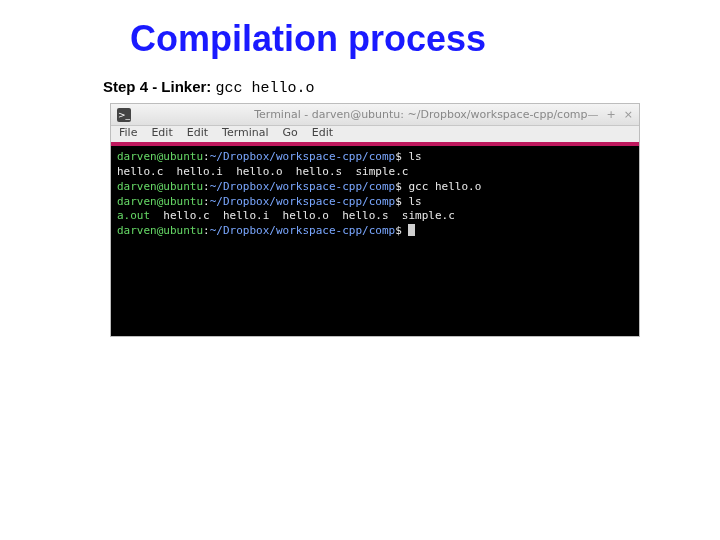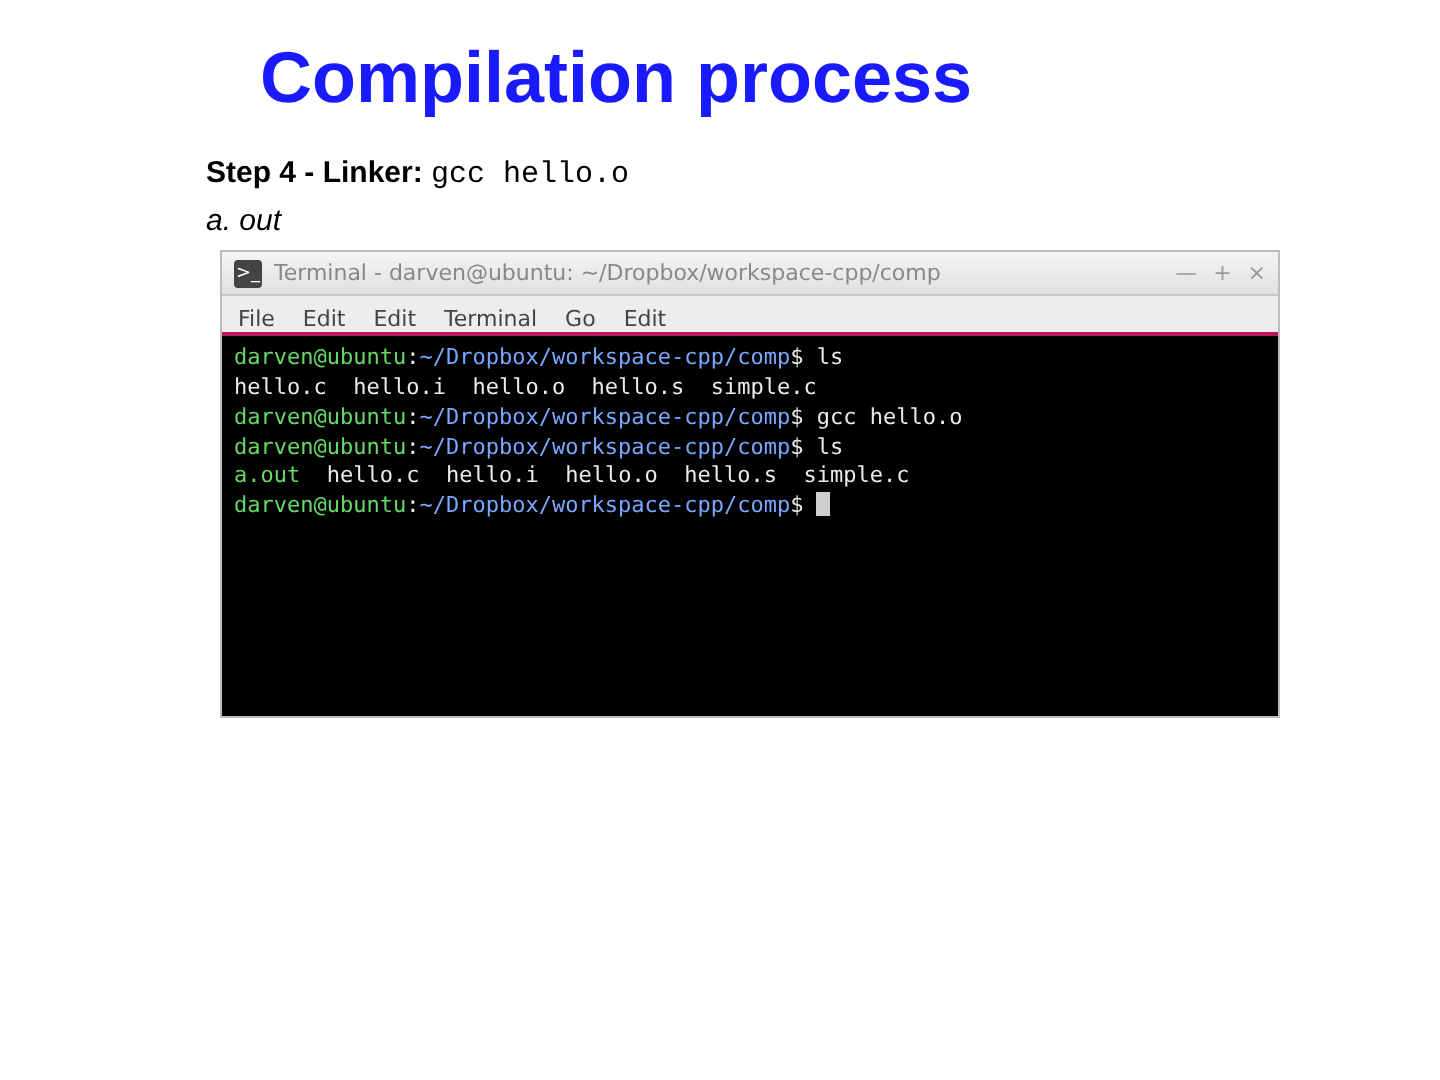--- a/index.html
+++ b/index.html
@@ -49,28 +49,28 @@
     color: #888;
   }
   .term-titlebar .tb-icon {
     width: 14px; height: 14px;
     background: #444;
     border-radius: 2px;
     margin-right: 6px;
     display: flex; align-items: center; justify-content: center;
     color: #fff; font-size: 9px;
   }
-  .term-titlebar .tb-title { flex: 1; }
+  .term-titlebar .tb-title { flex: 1; text-align: right; }
   .term-titlebar .win-btns { display: flex; gap: 8px; color: #999; font-size: 11px; }
   .term-menubar {
     height: 20px;
     background: #ededed;
-    border-bottom: 2px solid #be185d;
+    border-bottom: 4px solid #be185d;
     display: flex;
-    align-items: flex-end;
+    align-items: flex-start;
     gap: 14px;
     padding: 0 8px;
     color: #444;
   }
   .term-menubar span { cursor: default; }
   .term-body {
     background: #000;
     color: #eaeaea;
     font-family: "DejaVu Sans Mono", "Courier New", monospace;
     font-size: 11px;
@@ -96,21 +96,20 @@
 
 <div class="slide">
   <div class="title">Compilation process</div>
 
   <div class="body-text">
     <b>Step 4 - Linker:</b>
     <span class="mono">gcc hello.o</span>
   </div>
 
 
-  <div class="body-text italic">a. out</div>
 
   <div class="term-wrap">
     <div class="term-titlebar">
       <span class="tb-icon">&gt;_</span>
       <span class="tb-title">Terminal - darven@ubuntu: ~/Dropbox/workspace-cpp/comp</span>
       <span class="win-btns">
         <span>—</span>
         <span>+</span>
         <span>×</span>
       </span>

